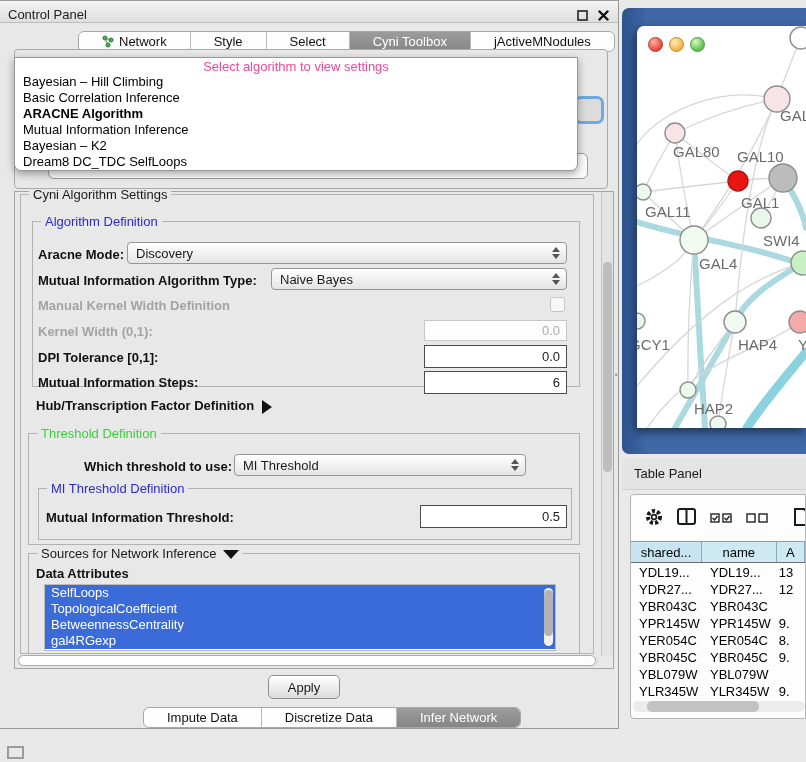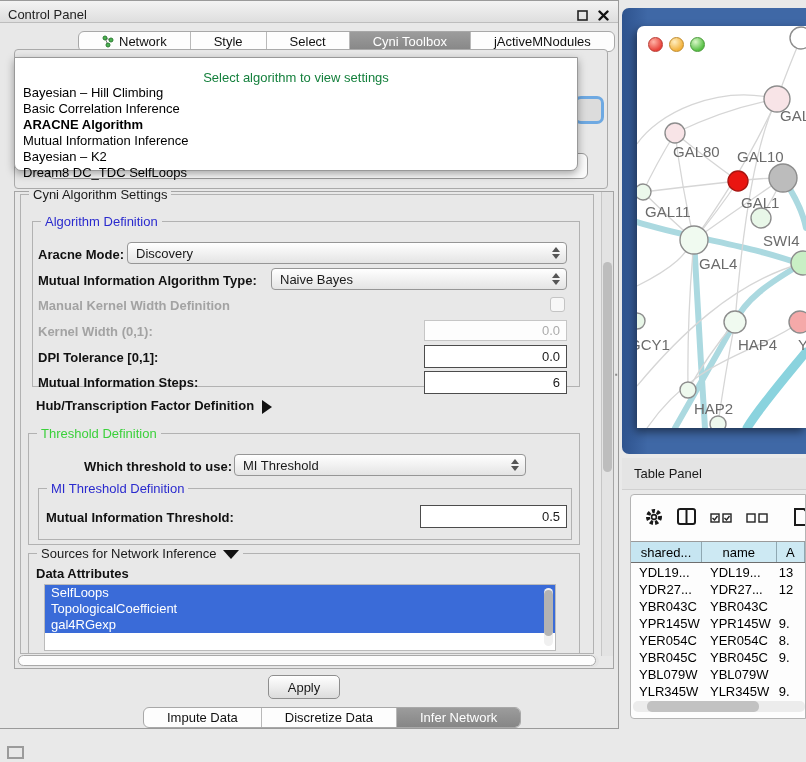--- a/index.html
+++ b/index.html
@@ -13,21 +13,21 @@
   .titlebar .t{flex:1;font-size:13px;color:#222}
   .winbtn{width:13px;height:13px;margin-left:8px;display:flex;align-items:center;justify-content:center;cursor:pointer}
   
   .tabbar{display:flex;background:#fdfdfd;border:1px solid #a8a8a8;border-radius:6px;overflow:hidden;height:21px;box-sizing:border-box}
   .tab{display:flex;align-items:center;justify-content:center;padding:0 23px;border-right:1px solid #b9b9b9;font-size:13px;color:#111;cursor:pointer;white-space:nowrap}
   .tab:last-child{border-right:none}
   .tab.selected{background:linear-gradient(#9c9c9c,#868686);color:#fff}
   .tab .ticon{margin-right:5px;display:inline-flex}
   
   .popup{left:14px;top:56px;width:564px;height:114px;background:#fff;border:1px solid #999;border-radius:0 0 7px 7px;box-shadow:0 3px 8px rgba(0,0,0,.35);z-index:30;box-sizing:border-box}
-  .popup .ph{color:#15803d;text-align:center;padding-top:12px;height:15px}
+  .popup .ph{color:#ec4899;text-align:center;padding-top:1px;height:15px}
   .popup .opt{height:16px;line-height:16px;padding-left:8px;color:#000;cursor:pointer}
   .popup .opt.bold{font-weight:bold}
   
   .frag-panel{left:14px;top:48px;width:594px;height:140px;background:#e8e8e8;border:1px solid #aaa;border-radius:4px;z-index:1;box-sizing:border-box}
   .frag-combo-ring{left:574px;top:95px;width:30px;height:28px;border:3px solid #6ea9e2;border-radius:7px;background:#dcdcdc;z-index:2;box-sizing:border-box}
   .frag-combo{left:48px;top:152px;width:540px;height:26px;border:1px solid #9a9a9a;border-radius:6px;background:#fbfbfb;z-index:2;box-sizing:border-box}
   
   .cyni-outer{left:14px;top:190px;width:600px;height:478px;background:#e8e8e8;border:1px solid #a5a5a5;box-sizing:border-box}
   .vscroll{left:601px;top:191px;width:12px;height:464px;background:#e3e3e3;border-left:1px solid #c6c6c6;box-sizing:border-box}
   .vscroll .thumb{position:absolute;left:1px;top:70px;width:9px;height:210px;background:#bdbdbd;border-radius:5px}
@@ -206,20 +206,21 @@
   <div class="abs group" style="left:28px;top:552px;width:552px;height:100px;border-bottom:none;">
     <span class="legend" style="font-size:13px;">
       <span>Sources for Network Inference</span><span class="tri-down"></span>
     </span>
   </div>
   <div class="abs lbl" style="left:36px;top:565px;">Data Attributes</div>
   <div class="abs attr-list" style="left:44px;top:583px;width:512px;height:67px;">
     <div id="attr-items">
         <div class="attr">SelfLoops</div>
         <div class="attr">TopologicalCoefficient</div>
+        <div class="attr">BetweennessCentrality</div>
         <div class="attr">gal4RGexp</div>
       </div>
     <span class="attr-scroll">
         <span class="thumb"></span>
       </span>
   </div>
 
   <div class="abs btn" style="left:268px;top:674px;width:70px;height:22px;">
     <span>Apply</span>
   </div>

